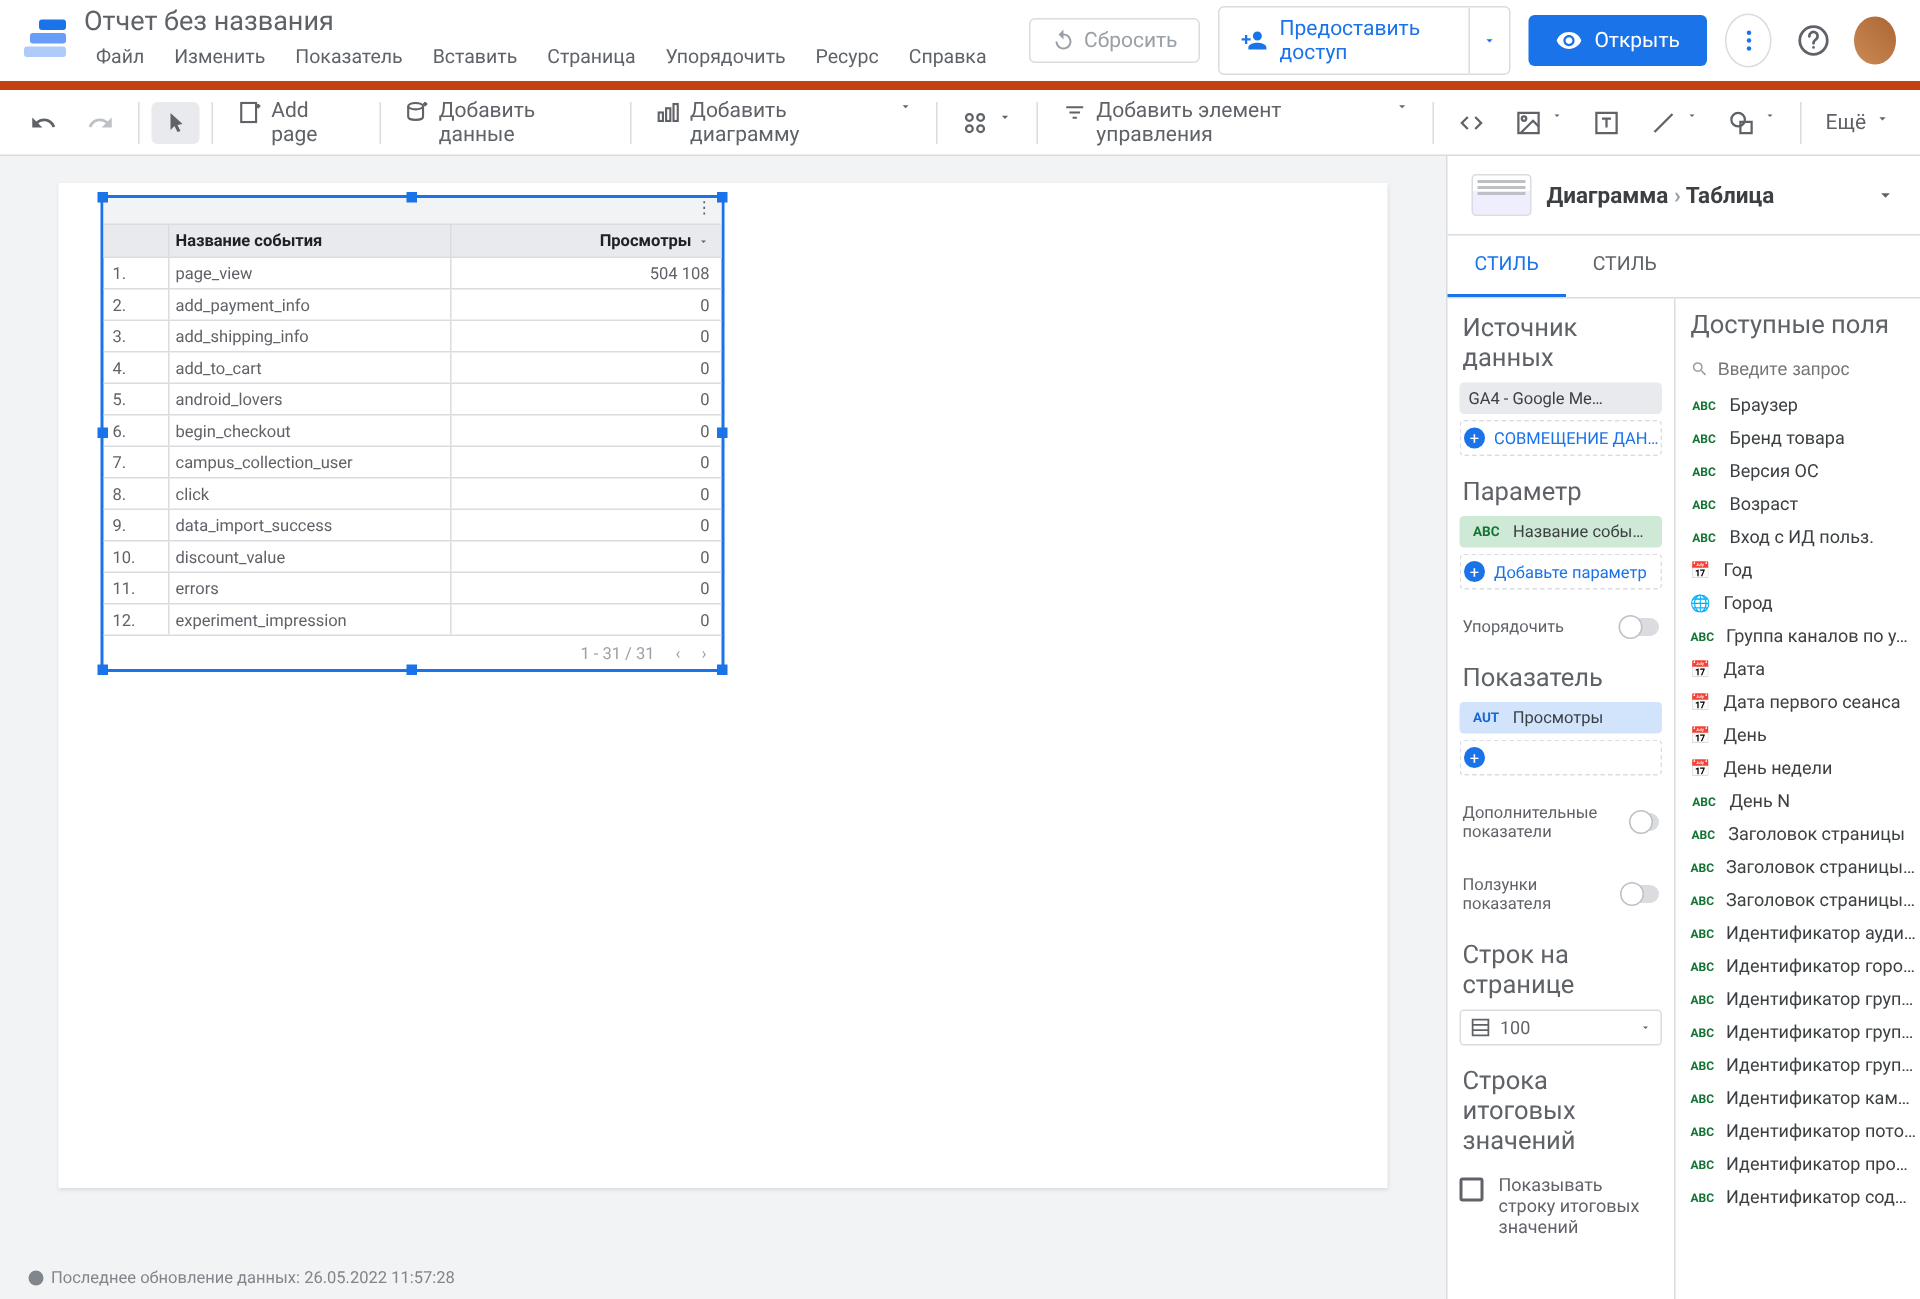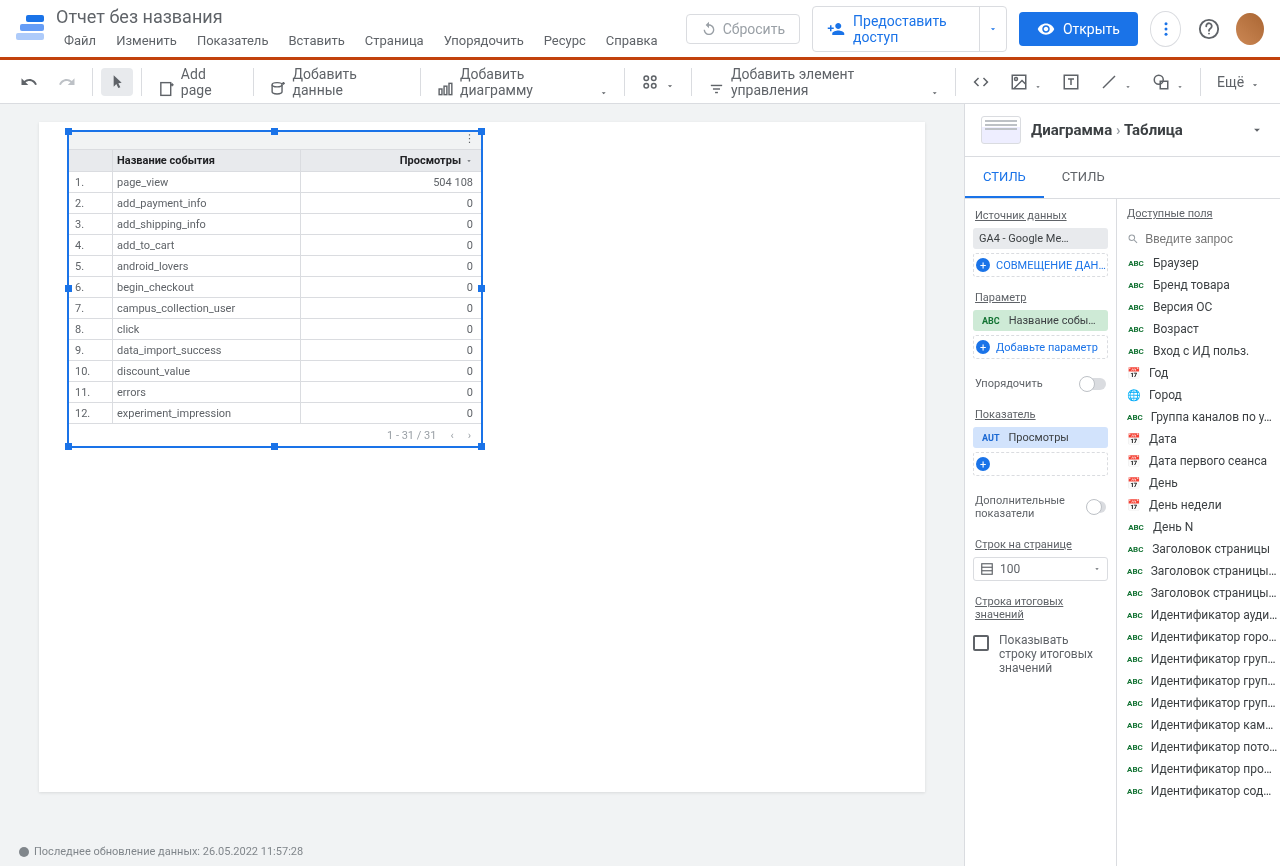--- a/index.html
+++ b/index.html
@@ -1,40 +1,40 @@
 <!DOCTYPE html>
 <html><head>
 <meta charset="utf-8">
 <style>
 * { box-sizing: border-box; margin: 0; padding: 0; }
 body { font-family: 'Google Sans', Roboto, Arial, sans-serif; font-size: 13px; color: #3c4043; background: #fff; overflow: hidden; }
 
 
-.hdr { display: flex; align-items: center; padding: 8px 16px; border-bottom: 3px solid #c2410c; height: 60px; }
+.hdr { display: flex; align-items: center; padding: 8px 16px; border-bottom: 6px solid #c2410c; height: 60px; }
 .logo { width: 28px; height: 28px; margin-right: 12px; display: flex; flex-direction: column; gap: 2px; }
 .logo-bar { border-radius: 2px; }
 .lb1 { background: #1a73e8; width: 18px; height: 7px; align-self: flex-end; }
 .lb2 { background: #669df6; width: 24px; height: 7px; align-self: flex-end; }
 .lb3 { background: #aecbfa; width: 28px; height: 7px; }
 .hdr-title-wrap { flex: 0 0 auto; margin-right: 20px; }
 .hdr-title { font-size: 18px; color: #5f6368; margin-bottom: 2px; }
 .menubar { display: flex; gap: 4px; font-size: 13px; color: #5f6368; }
 .menubar span { padding: 4px 8px; cursor: pointer; }
 .hdr-right { margin-left: auto; display: flex; align-items: center; gap: 12px; }
 .btn-reset { display: flex; align-items: center; gap: 6px; color: #9aa0a6; border: 1px solid #dadce0; padding: 6px 14px; border-radius: 4px; font-size: 14px; }
 .btn-share { display: flex; align-items: center; gap: 8px; color: #1a73e8; border: 1px solid #dadce0; padding: 6px 14px; border-radius: 4px; font-size: 14px; }
 .btn-share-drop { border-left: 1px solid #dadce0; padding: 8px 8px; display: flex; align-items: center; }
 .btn-open { display: flex; align-items: center; gap: 8px; background: #1a73e8; color: #fff; padding: 8px 18px; border-radius: 4px; font-size: 14px; }
 .icon-btn { width: 36px; height: 36px; display: flex; align-items: center; justify-content: center; border-radius: 50%; cursor: pointer; }
 .icon-btn.bordered { border: 1px solid #dadce0; }
 .avatar { width: 32px; height: 32px; border-radius: 50%; background: linear-gradient(45deg, #c85, #a63); }
 
 
 .toolbar { display: flex; align-items: center; padding: 6px 12px; border-bottom: 1px solid #dadce0; height: 44px; gap: 4px; }
-.tb-btn { display: flex; align-items: flex-end; gap: 6px; padding: 6px 8px; border-radius: 4px; cursor: pointer; color: #5f6368; font-size: 14px; }
+.tb-btn { display: flex; align-items: flex-start; gap: 6px; padding: 6px 8px; border-radius: 4px; cursor: pointer; color: #5f6368; font-size: 14px; }
 .tb-btn.active { background: #e8eaed; }
 .tb-sep { width: 1px; height: 28px; background: #dadce0; margin: 0 4px; }
 
 
 .main { display: flex; height: calc(100vh - 104px); }
 .canvas-area { flex: 1; background: #f1f3f4; padding: 18px; overflow: auto; position: relative; }
 .page { background: #fff; width: 886px; height: 670px; margin: 0 auto; position: relative; box-shadow: 0 1px 3px rgba(0,0,0,0.1); }
 .status-bar { position: absolute; bottom: 8px; left: 18px; font-size: 11px; color: #80868b; display: flex; align-items: center; gap: 4px; }
 
 
@@ -59,21 +59,21 @@
 .sb-header { display: flex; align-items: center; padding: 12px 16px; gap: 10px; border-bottom: 1px solid #dadce0; font-weight: bold; }
 .sb-thumb { width: 40px; height: 28px; border: 1px solid #dadce0; border-radius: 3px; background: linear-gradient(#fff 40%, #eef 40%); display: flex; flex-direction: column; padding: 3px; gap: 2px; }
 .sb-thumb-line { height: 2px; background: #bdc1c6; }
 .sb-crumb { font-size: 15px; color: #3c4043; }
 .sb-tabs { display: flex; border-bottom: 1px solid #dadce0; }
 .sb-tab { padding: 12px 18px; font-size: 13px; color: #5f6368; cursor: pointer; border-bottom: 2px solid transparent; }
 .sb-tab.active { color: #1a73e8; border-bottom-color: #1a73e8; }
 .sb-panels { display: flex; flex: 1; overflow: hidden; }
 .sb-left { width: 152px; border-right: 1px solid #dadce0; overflow-y: auto; padding: 10px 8px; font-size: 12px; }
 .sb-right { flex: 1; overflow-y: auto; padding: 8px 0; font-size: 12px; }
-.sb-label { color: #5f6368; font-size: 11px; margin-bottom: 6px; padding: 0 2px; text-decoration: underline; }
+.sb-label { color: #5f6368; font-size: 17px; margin-bottom: 6px; padding: 0 2px; }
 .sb-chip { display: flex; align-items: center; background: #e8f0fe; border-radius: 3px; padding: 4px 6px; margin-bottom: 4px; font-size: 11px; white-space: nowrap; overflow: hidden; text-overflow: ellipsis; }
 .sb-chip.src { background: #e8eaed; }
 .sb-chip-type { font-size: 9px; font-weight: bold; margin-right: 6px; padding: 1px 3px; border-radius: 2px; }
 .type-abc { color: #137333; }
 .type-aut { color: #1967d2; }
 .sb-add { display: flex; align-items: center; gap: 6px; color: #1a73e8; font-size: 11px; padding: 4px 2px; cursor: pointer; border: 1px dashed #dadce0; border-radius: 3px; margin-bottom: 10px; white-space: nowrap; overflow: hidden; }
 .sb-add-circle { width: 14px; height: 14px; background: #1a73e8; color: #fff; border-radius: 50%; display: flex; align-items: center; justify-content: center; font-size: 11px; line-height: 1; flex-shrink: 0; }
 .sb-section { margin-bottom: 14px; }
 .sb-toggle-row { display: flex; justify-content: space-between; align-items: center; padding: 4px 2px; }
 .toggle { width: 26px; height: 12px; background: #dadce0; border-radius: 6px; position: relative; }
@@ -440,20 +440,26 @@
               <div class="sb-add-circle">+</div>
             </div>
         </div>
         <div class="sb-section">
           <div class="sb-toggle-row">
             <span style="color:#5f6368;font-size:11px">Дополнительные показатели</span>
             <div class="toggle"></div>
           </div>
         </div>
         <div class="sb-section">
+          <div class="sb-toggle-row">
+            <span style="color:#5f6368;font-size:11px">Ползунки показателя</span>
+            <div class="toggle"></div>
+          </div>
+        </div>
+        <div class="sb-section">
           <div class="sb-label">Строк на странице</div>
           <div class="sb-select">
             <svg width="14" height="14" viewBox="0 0 24 24" fill="none" stroke="#5f6368" stroke-width="2">
                 <rect x="3" y="3" width="18" height="18"></rect>
                 <line x1="3" y1="9" x2="21" y2="9"></line>
                 <line x1="3" y1="15" x2="21" y2="15"></line>
               </svg>
             <span>100</span>
             <svg width="8" height="8" viewBox="0 0 24 24" fill="#5f6368" style="margin-left:auto">
                 <path d="M7 10l5 5 5-5z"></path>

